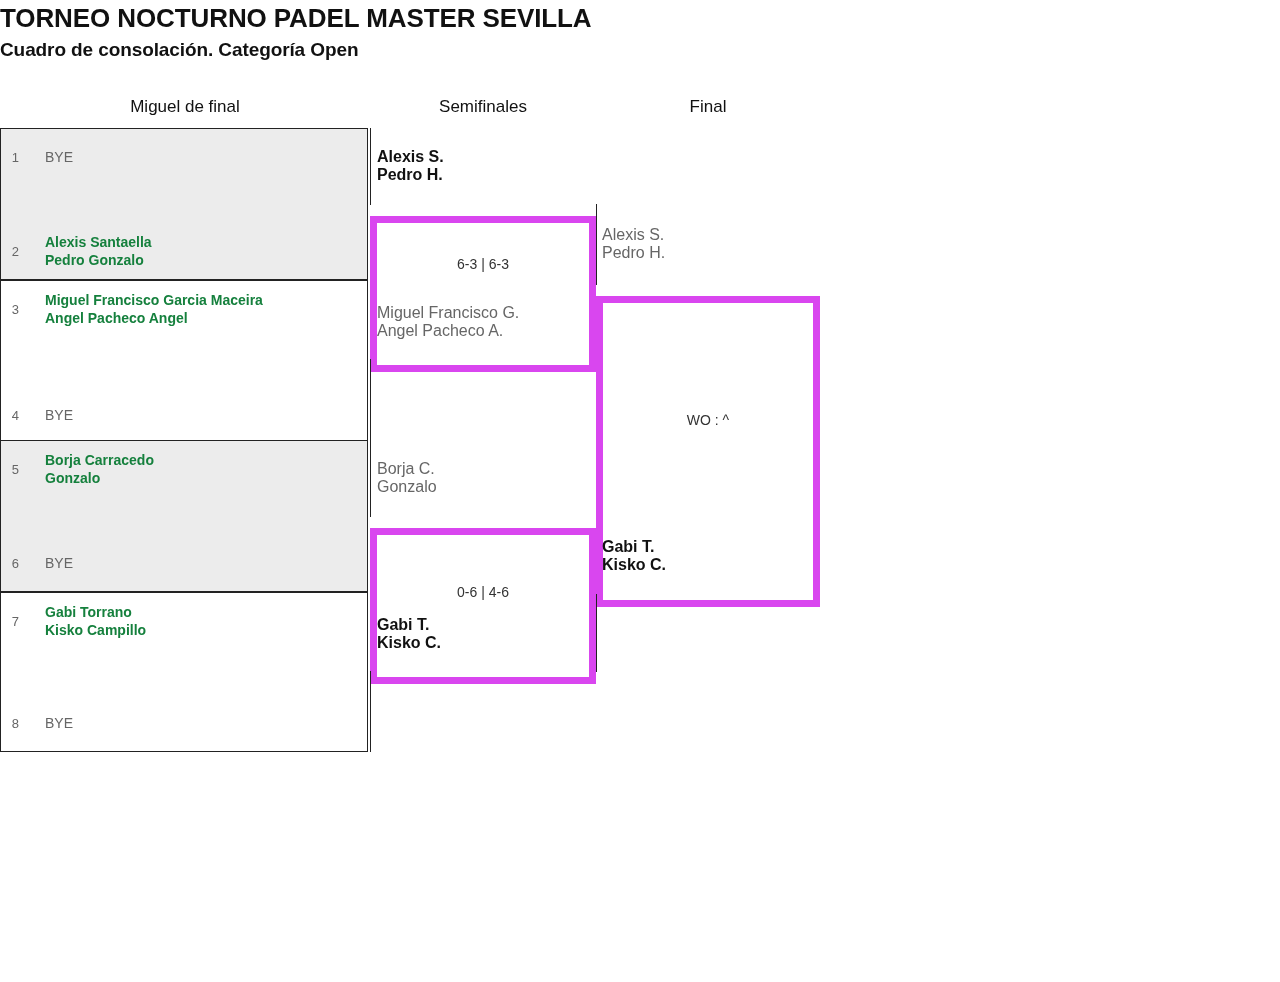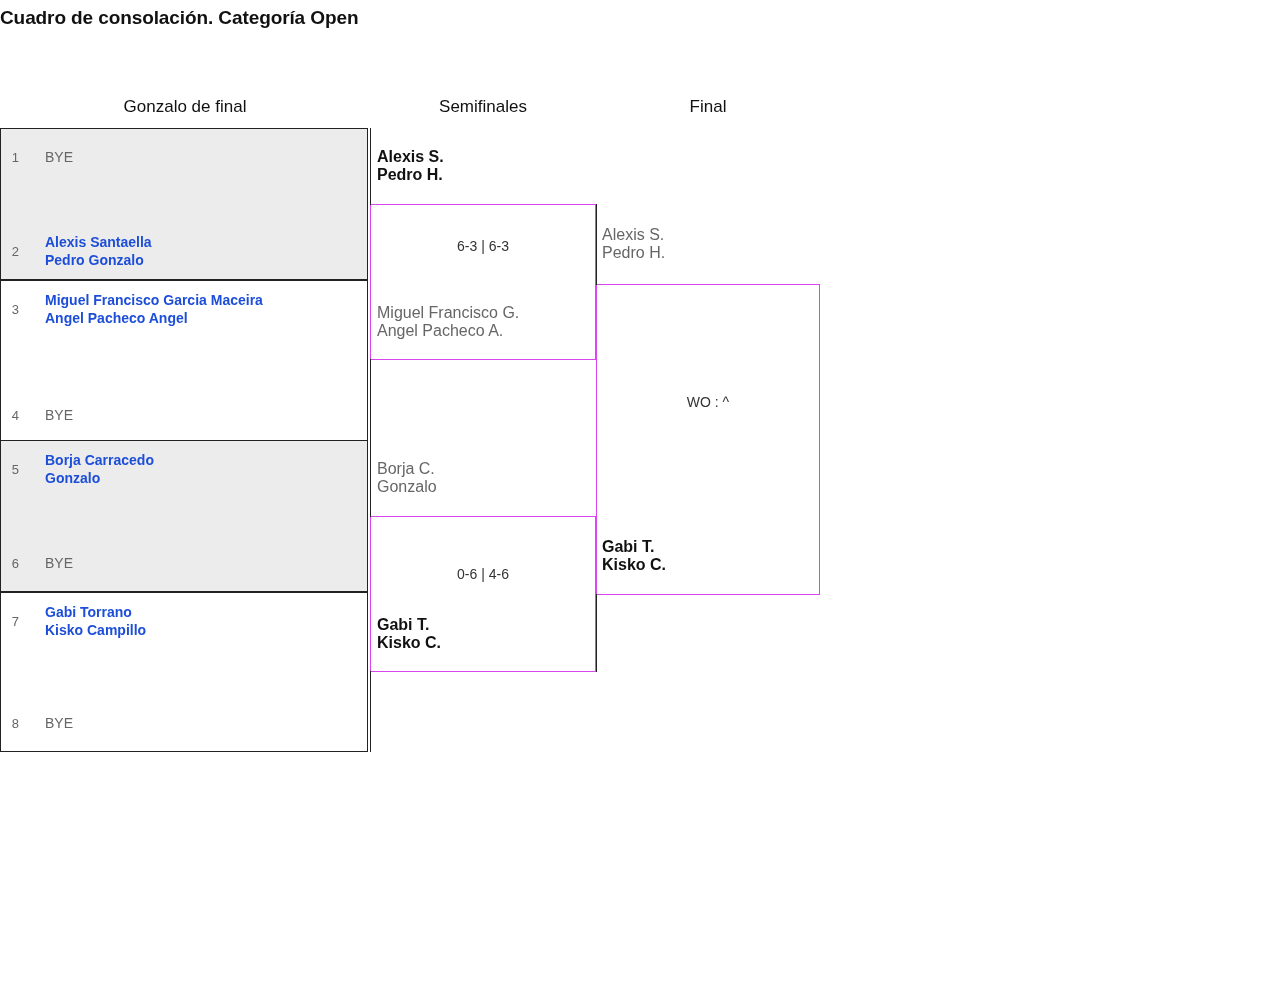--- a/index.html
+++ b/index.html
@@ -104,29 +104,30 @@
     padding-right: 6px;
     box-sizing: border-box;
     line-height: 15px;
   }
   .team {
     font-size: 14px;
     line-height: 18px;
     white-space: nowrap;
   }
   .team .pname { display: block; margin-left: 20px; }
-  .team.winner { color: #1d4ed8; font-weight: bold; }
+  .team.winner { color: #15803d; font-weight: bold; }
   .team.bye    { color: #666666; font-weight: normal; font-size: 14px; }
 
   
   .match-box {
     position: absolute;
-    border: 1px solid #d946ef;
+    border: 7px solid #d946ef;
     box-sizing: border-box;
     background: transparent;
+    margin-top: 12px;
   }
   .match-score {
     position: absolute;
     left: 0;
     width: 100%;
     text-align: center;
     font-size: 14px;
     color: #333333;
     line-height: 18px;
   }
@@ -147,26 +148,27 @@
     position: absolute;
     background: #222222;
   }
 </style>
 </head>
 <body>
 
 <div id="header">
 
   <div id="title-block">
+    <div class="title-line1">TORNEO NOCTURNO PADEL MASTER SEVILLA</div>
     <div class="title-line2">Cuadro de consolación. Categoría Open</div>
   </div>
 
 </div>
 
-<div class="round-header" id="round-header-0">Gonzalo de final</div>
+<div class="round-header" id="round-header-0">Miguel de final</div>
 <div class="round-header" id="round-header-1">Semifinales</div>
 <div class="round-header" id="round-header-2">Final</div>
 
 <div id="bracket">
 
   <div class="r1-block shaded" id="r1b0" style="top:128px; height:152px;">
     <div class="r1-slot top">
       <span class="seed">1</span>
       <span class="team bye">
         <span class="pname">BYE</span>

